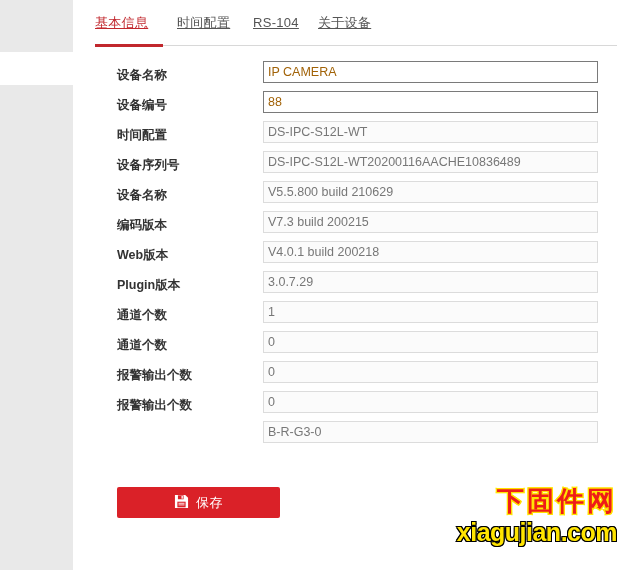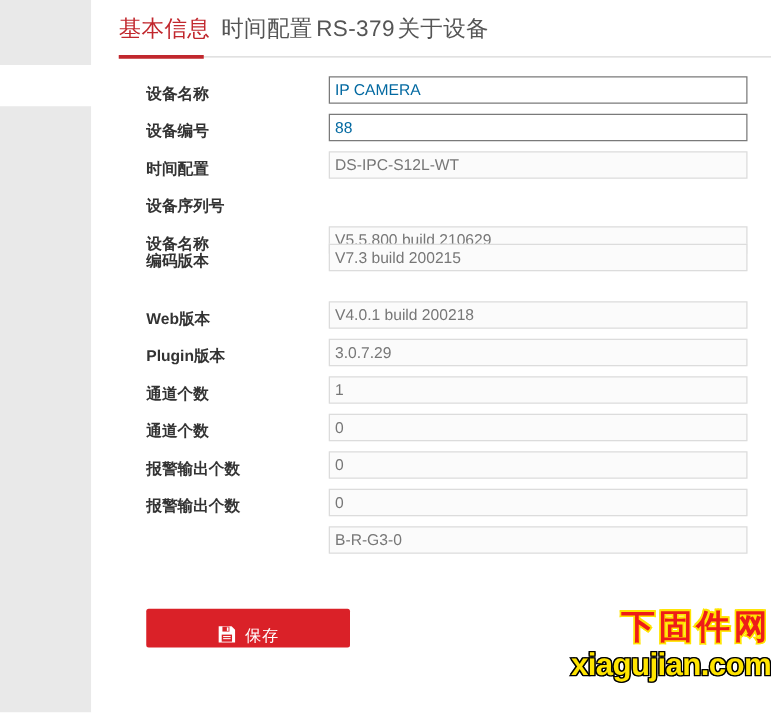--- a/index.html
+++ b/index.html
@@ -46,26 +46,27 @@
   #tab-bar {
     position: absolute;
     left: 22px;
     top: 0;
     width: 522px;
     height: 46px;
   }
   .tab {
     position: absolute;
     top: 14px;
-    font-size: 18px;
+    font-size: 13px;
     line-height: 18px;
     color: #555555;
     white-space: nowrap;
     cursor: pointer;
     letter-spacing: 0.3px;
+    text-decoration: underline;
   }
   .tab.active {
     color: #c1272d;
   }
   #tab-underline {
     position: absolute;
     left: 22px;
     top: 44px;
     width: 68px;
     height: 3px;
@@ -112,21 +113,21 @@
     width: 335px;
     height: 22px;
     box-sizing: border-box;
     font-family: "Liberation Sans", "DejaVu Sans", sans-serif;
     font-size: 12.5px;
     line-height: 20px;
     padding: 0 4px;
     margin: 0;
     border: 1px solid #7a7a7a;
     background: #ffffff;
-    color: #0369a1;
+    color: #a16207;
     border-radius: 0;
     outline: none;
   }
   .field-input.readonly {
     border: 1px solid #dcdcdc;
     background: #fbfbfb;
     color: #777777;
   }
 
   
@@ -137,21 +138,21 @@
     width: 163px;
     height: 31px;
     background: #da2128;
     border: none;
     border-radius: 2px;
     color: #ffffff;
     font-family: "Liberation Sans", "DejaVu Sans", sans-serif;
     font-size: 13px;
     cursor: pointer;
     display: flex;
-    align-items: flex-end;
+    align-items: center;
     justify-content: center;
     gap: 7px;
     padding: 0;
   }
   #save-icon { display: block; }
   #save-label { letter-spacing: 0.5px; }
 
   
   #watermark {
     position: absolute;
@@ -196,21 +197,21 @@
   <div class="rail-block" id="rail-block-main"></div>
 </div>
 
 <div id="main-panel">
 
   <div id="tab-divider"></div>
   <div id="tab-underline"></div>
   <div id="tab-bar">
     <div class="tab active" style="left:0px">基本信息</div>
     <div class="tab" style="left:82px">时间配置</div>
-    <div class="tab" style="left:158px">RS-379</div>
+    <div class="tab" style="left:158px">RS-104</div>
     <div class="tab" style="left:223px">关于设备</div>
   </div>
 
   <div id="form-area">
 
     <div class="form-row" style="top:14px">
       <div class="field-label">设备名称</div>
       <input class="field-input" type="text" value="IP CAMERA" style="">
     </div>
 
@@ -219,28 +220,29 @@
       <input class="field-input" type="text" value="88" style="">
     </div>
 
     <div class="form-row" style="top:74px">
       <div class="field-label">时间配置</div>
       <input class="field-input readonly" type="text" readonly="" value="DS-IPC-S12L-WT" style="">
     </div>
 
     <div class="form-row" style="top:104px">
       <div class="field-label">设备序列号</div>
+      <input class="field-input readonly" type="text" readonly="" value="DS-IPC-S12L-WT20200116AACHE10836489" style="">
     </div>
 
     <div class="form-row" style="top:134px">
       <div class="field-label">设备名称</div>
       <input class="field-input readonly" type="text" readonly="" value="V5.5.800 build 210629" style="">
     </div>
 
-    <div class="form-row" style="top:148px">
+    <div class="form-row" style="top:164px">
       <div class="field-label">编码版本</div>
       <input class="field-input readonly" type="text" readonly="" value="V7.3 build 200215" style="">
     </div>
 
     <div class="form-row" style="top:194px">
       <div class="field-label">Web版本</div>
       <input class="field-input readonly" type="text" readonly="" value="V4.0.1 build 200218" style="">
     </div>
 
     <div class="form-row" style="top:224px">

